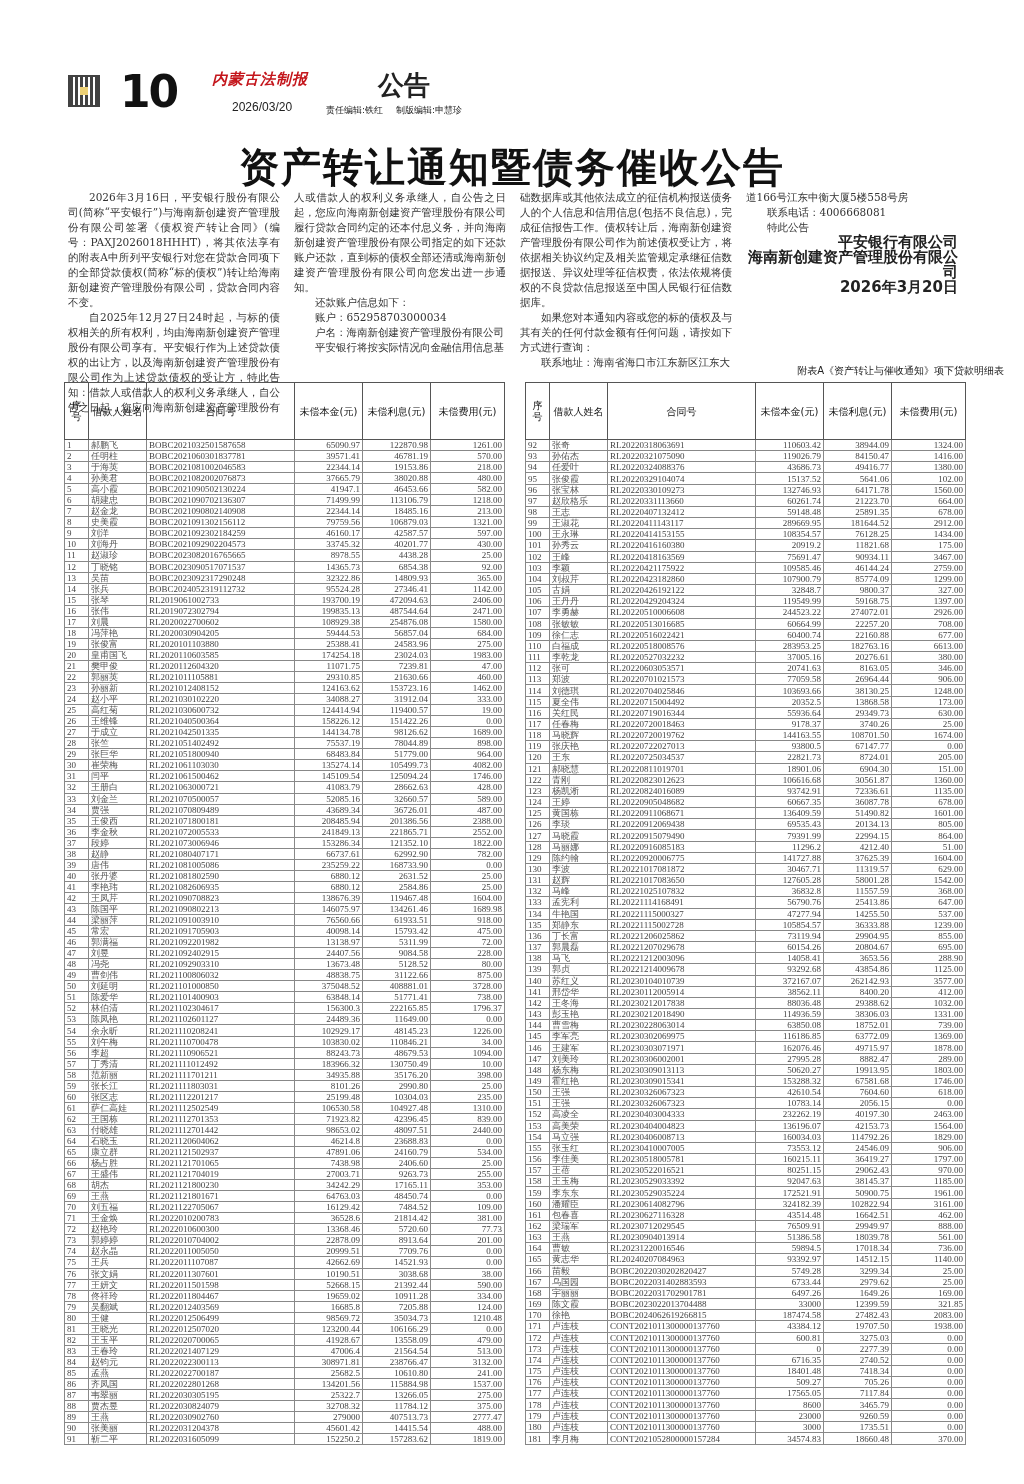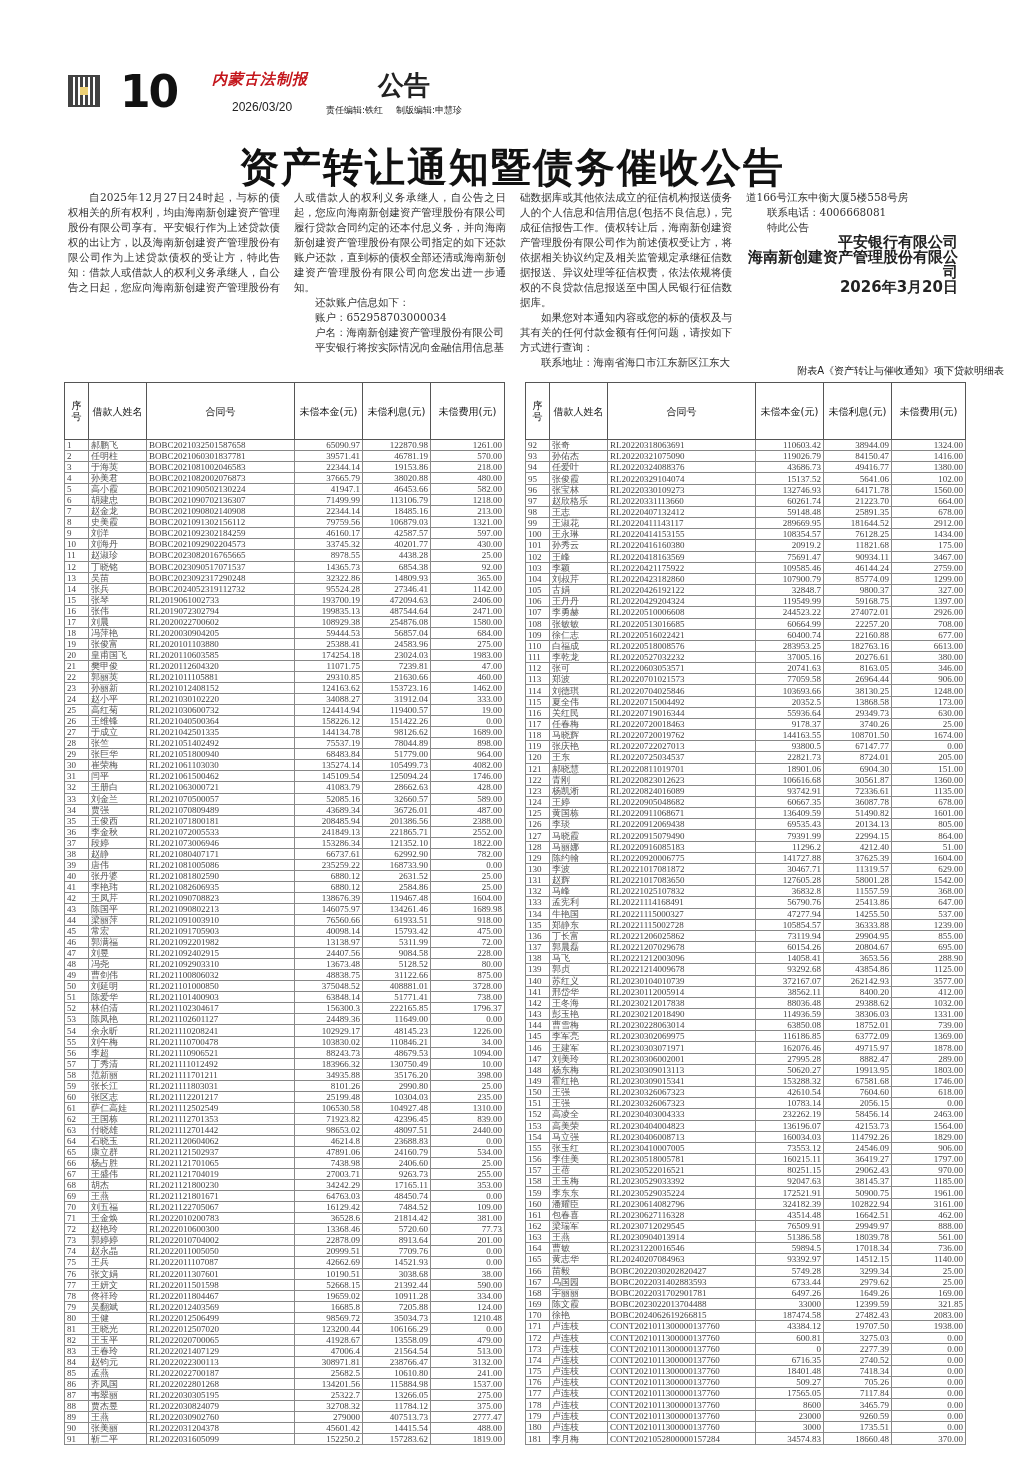--- a/index.html
+++ b/index.html
@@ -41,20 +41,21 @@
   <div class="editors">
     <span>责任编辑:铁红</span>
     <span>制版编辑:申慧珍</span>
   </div>
 </div>
 
 <h1 class="headline">资产转让通知暨债务催收公告</h1>
 
 <div class="body-cols">
   <div class="col">
+    <p>2026年3月16日，平安银行股份有限公司(简称“平安银行”)与海南新创建资产管理股份有限公司签署《债权资产转让合同》(编号：PAXJ2026018HHHT)，将其依法享有的附表A中所列平安银行对您在贷款合同项下的全部贷款债权(简称“标的债权”)转让给海南新创建资产管理股份有限公司，贷款合同内容不变。</p>
     <p style="max-height:105px;overflow:hidden">自2025年12月27日24时起，与标的债权相关的所有权利，均由海南新创建资产管理股份有限公司享有。平安银行作为上述贷款债权的出让方，以及海南新创建资产管理股份有限公司作为上述贷款债权的受让方，特此告知：借款人或借款人的权利义务承继人，自公告之日起，您应向海南新创建资产管理股份有限公司履行贷款合同约定的还本付息义务，并向海南新创建资产管理股份有限公司指定的如下还款账户还款，直到标的债权全部还清或海南新创建资产管理股份有限公司向您发出进一步通知。</p>
   </div>
   <div class="col">
     <p style="text-indent:0">人或借款人的权利义务承继人，自公告之日起，您应向海南新创建资产管理股份有限公司履行贷款合同约定的还本付息义务，并向海南新创建资产管理股份有限公司指定的如下还款账户还款，直到标的债权全部还清或海南新创建资产管理股份有限公司向您发出进一步通知。</p>
     <p>还款账户信息如下：</p>
     <p>账户：652958703000034</p>
     <p>户名：海南新创建资产管理股份有限公司</p>
     <p>平安银行将按实际情况向金融信用信息基</p>
   </div>
   <div class="col">
@@ -1323,21 +1324,21 @@
           <td>RL20230326067323</td>
           <td class="num">10783.14</td>
           <td class="num">2056.15</td>
           <td class="num">0.00</td>
         </tr>
         <tr>
           <td>152</td>
           <td class="name">高凌全</td>
           <td>RL20230403004333</td>
           <td class="num">232262.19</td>
-          <td class="num">58456.14</td>
+          <td class="num">40197.30</td>
           <td class="num">2463.00</td>
         </tr>
         <tr>
           <td>153</td>
           <td class="name">高美荣</td>
           <td>RL20230404004823</td>
           <td class="num">136196.07</td>
           <td class="num">42153.73</td>
           <td class="num">1564.00</td>
         </tr>

